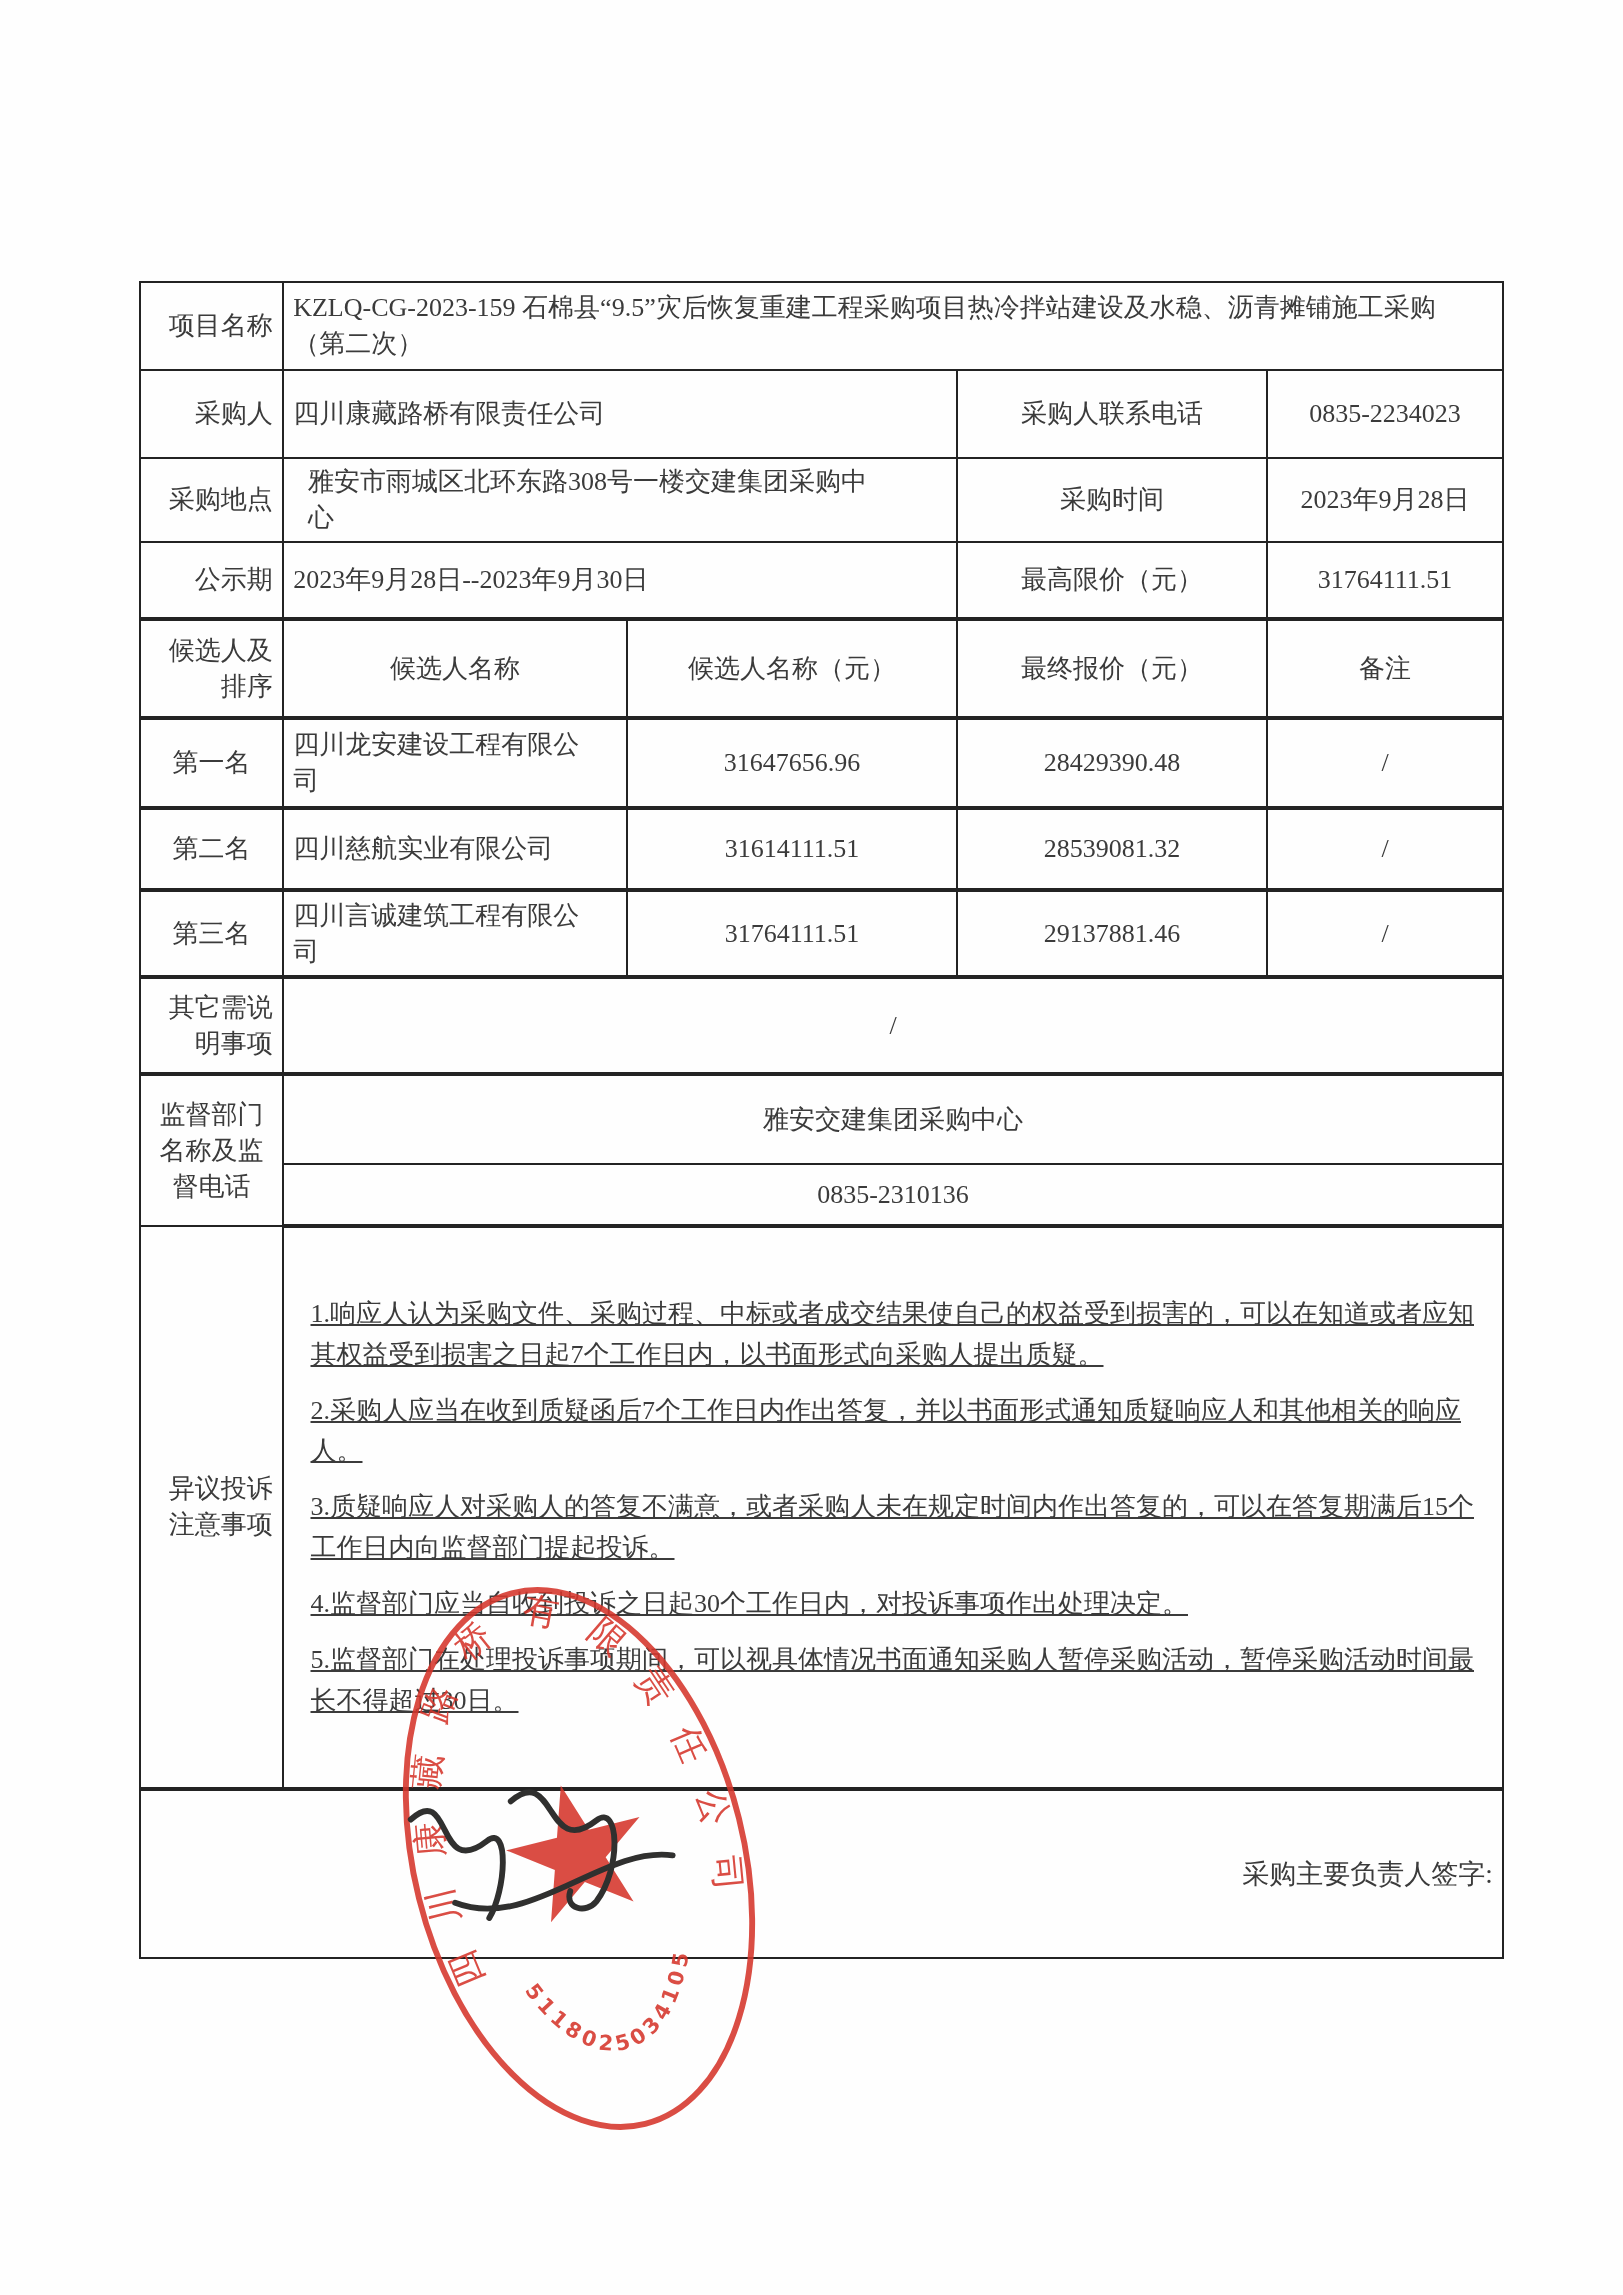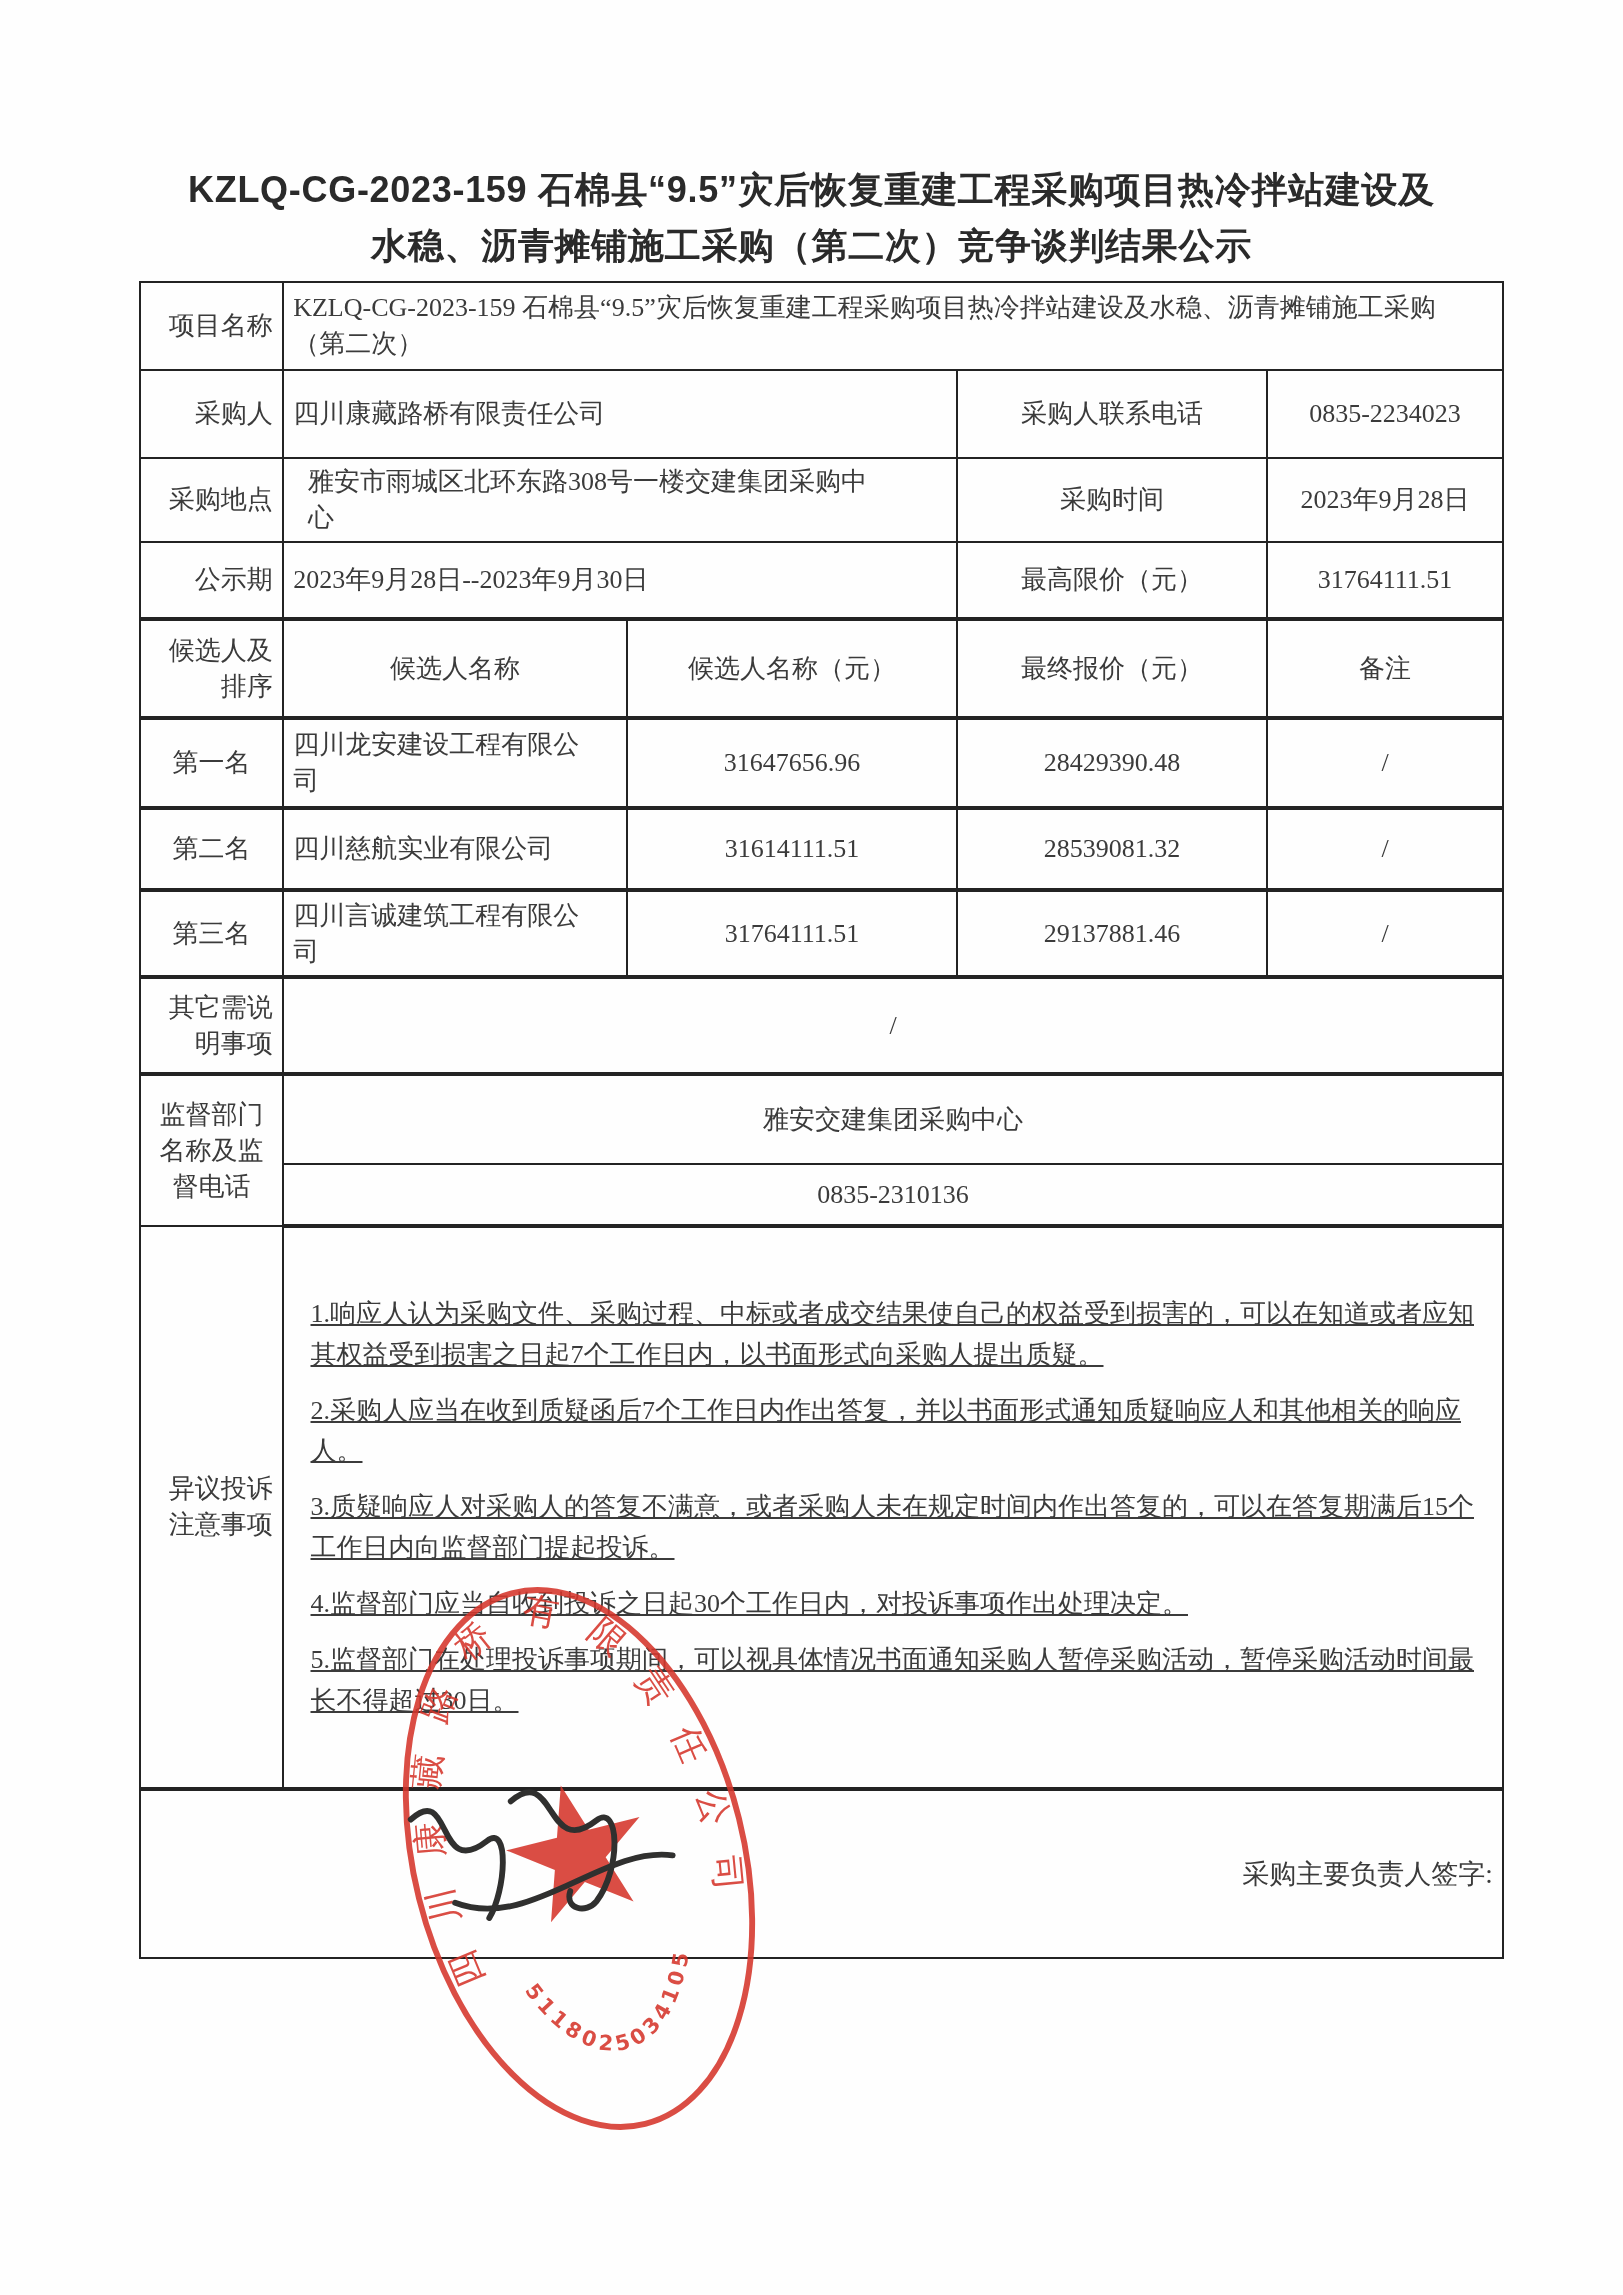--- a/index.html
+++ b/index.html
@@ -24,21 +24,20 @@
   td.sig-row{text-align:right;padding-left:13px;font-size:27px;position:relative;}
   .stamp{position:absolute;left:389px;top:1564px;width:380px;height:589px;transform:rotate(-14deg);}
   .seal-text{letter-spacing:46px;font-family:"Liberation Serif","DejaVu Serif",serif;}
   .seal-num{letter-spacing:7px;font-family:"DejaVu Sans","Liberation Sans",sans-serif;font-weight:bold;}
 </style>
 </head>
 <body>
 
 <div class="page">
 
-  <h1 class="doc-title">KZLQ-CG-2023-159 石棉县“9.5”灾后恢复重建工程采购项目热冷拌站建设及水稳、沥青摊铺施工采购（第二次）竞争谈判结果公示</h1>
 
   <table class="main">
     <colgroup>
       <col style="width:143px">
         <col style="width:344px">
         <col style="width:330px">
         <col style="width:310px">
         <col style="width:236px">
     </colgroup>
 

